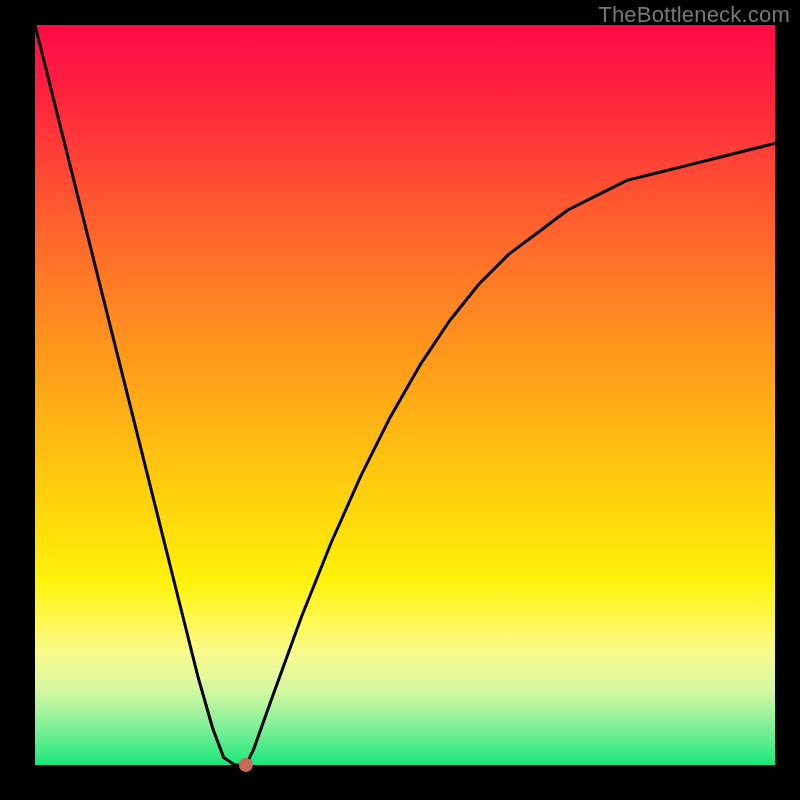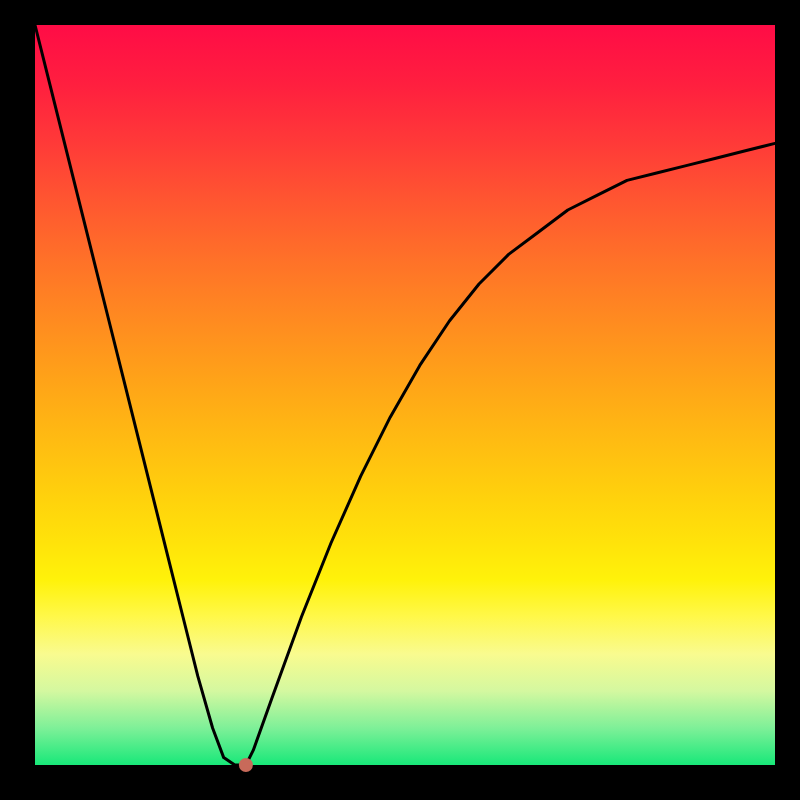--- a/index.html
+++ b/index.html
@@ -75,20 +75,21 @@
   .dot {
     fill: #c86a5a;
     stroke: none;
   }
 </style>
 </head>
 <body>
 
 <div class="outer">
 
+  <div class="watermark">TheBottleneck.com</div>
 
   <div class="plot-frame">
     <div class="gradient"></div>
 
     <svg class="overlay" viewBox="0 0 740 740" preserveAspectRatio="none">
       <path id="bottleneck-path" class="curve" d="M0.0 0.0 L14.8 59.2 L29.6 118.4 L44.4 177.6 L59.2 236.8 L74.0 296.0 L88.8 355.2 L103.6 414.4 L118.4 473.6 L133.2 532.8 L148.0 592.0 L162.8 651.2 L177.6 703.0 L188.7 732.6 L199.8 740.0 L210.9 740.0 L218.3 725.2 L236.8 673.4 L266.4 592.0 L296.0 518.0 L325.6 451.4 L355.2 392.2 L384.8 340.4 L414.4 296.0 L444.0 259.0 L473.6 229.4 L503.2 207.2 L532.8 185.0 L562.4 170.2 L592.0 155.4 L621.6 148.0 L651.2 140.6 L680.8 133.2 L710.4 125.8 L740.0 118.4"></path>
       <circle id="min-dot" class="dot" r="7" cx="210.9" cy="740.0"></circle>
     </svg>
   </div>
 

